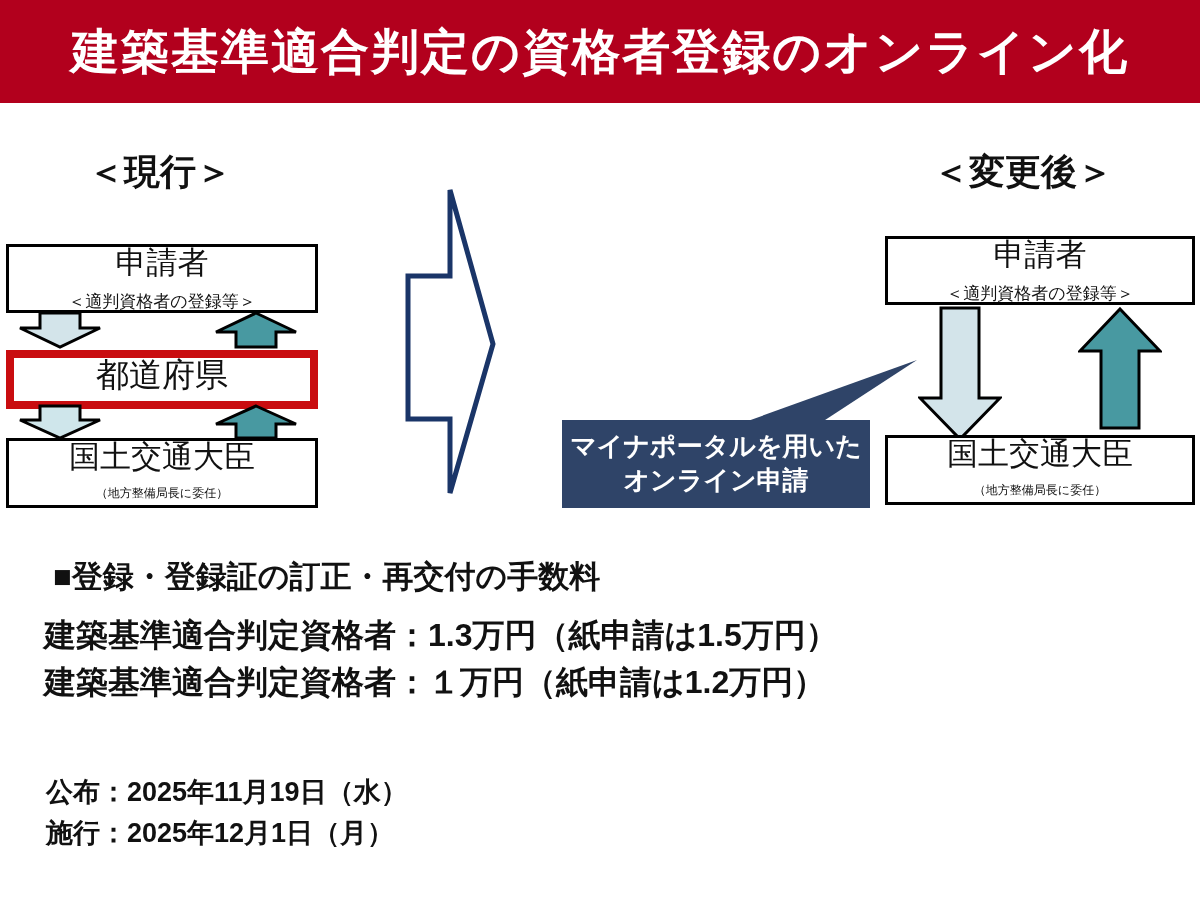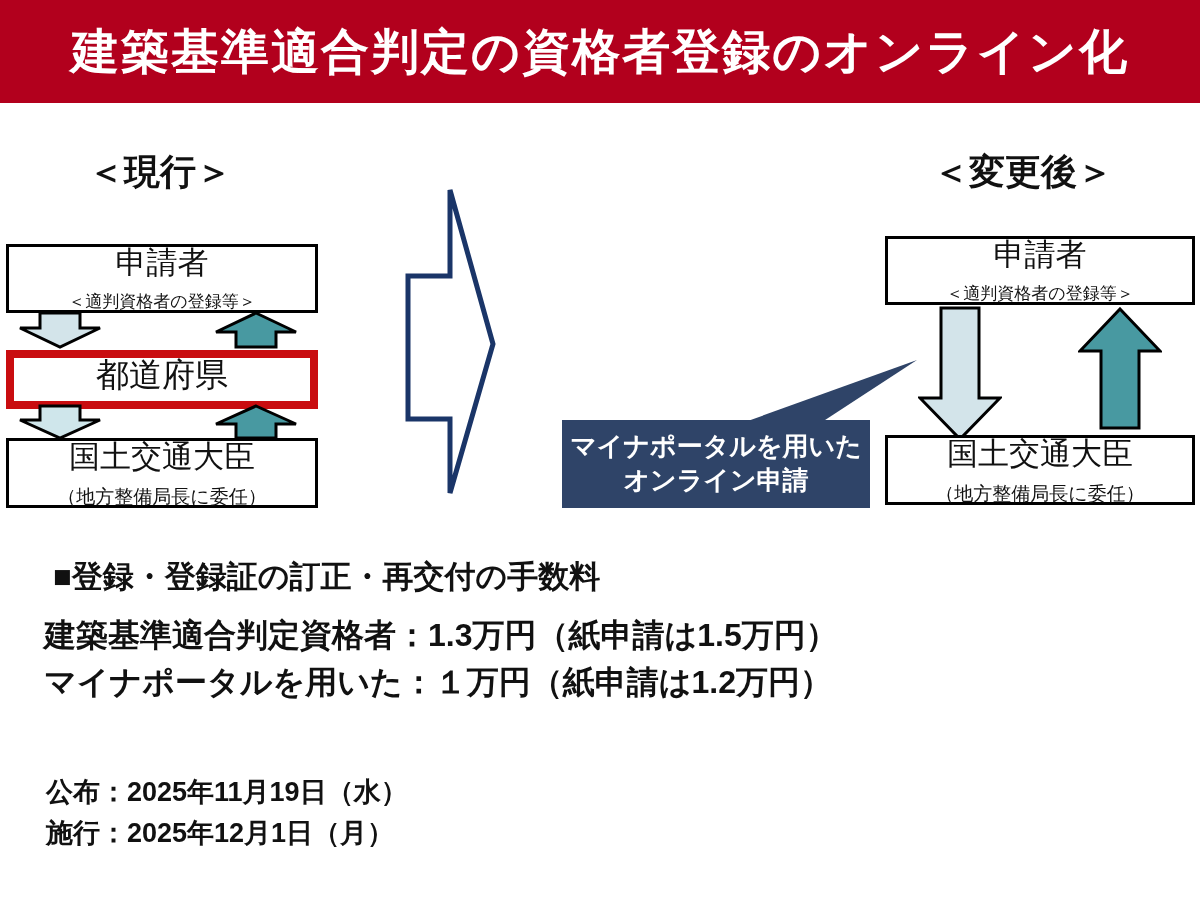--- a/index.html
+++ b/index.html
@@ -37,21 +37,21 @@
   .flow-box .bx-title{font-size:31px;line-height:1.05;white-space:nowrap;}
   .flow-box .bx-sub{font-size:17px;line-height:1.2;white-space:nowrap;margin-top:12px;}
 
   .box-applicant-l{left:6px;top:244px;width:312px;height:69px;}
   .box-prefecture{
     left:6px;top:350px;width:312px;height:59px;
     border:8px solid var(--highlight-red,#c90d10);
   }
   .box-prefecture .bx-title{font-size:33px;}
   .box-minister-l{left:6px;top:438px;width:312px;height:70px;}
-  .box-minister-l .bx-sub,.box-minister-r .bx-sub{font-size:19px;}
+  .box-minister-l .bx-sub,.box-minister-r .bx-sub{font-size:12px;}
 
   .box-applicant-r{left:885px;top:236px;width:310px;height:69px;}
   .box-minister-r{left:885px;top:435px;width:310px;height:70px;}
 
   
   .arr{position:absolute;}
   .fill-light{fill:var(--light-blue,#d3e4ea);stroke:#000;stroke-width:3;stroke-linejoin:miter;}
   .fill-light2{fill:var(--light-blue-2,#cfe6eb);stroke:#000;stroke-width:3;stroke-linejoin:miter;}
   .fill-teal{fill:var(--teal,#4899a1);stroke:#000;stroke-width:3;stroke-linejoin:miter;}
   .fill-white-navy{fill:#ffffff;stroke:var(--navy,#1a3568);stroke-width:5;stroke-linejoin:miter;}
@@ -145,21 +145,21 @@
     <polygon class="fill-navy" points="5,66 177,4 82,66"></polygon>
   </svg>
   <div class="callout">
     <div class="c-line">マイナポータルを用いた</div>
     <div class="c-line">オンライン申請</div>
   </div>
 
   <div class="fees-heading">■登録・登録証の訂正・再交付の手数料</div>
   <div class="fees-lines">
     <div>建築基準適合判定資格者：1.3万円（紙申請は1.5万円）</div>
-    <div>マイナポータルを用いた：１万円（紙申請は1.2万円）</div>
+    <div>建築基準適合判定資格者：１万円（紙申請は1.2万円）</div>
   </div>
 
   <div class="date-lines">
     <div>公布：2025年11月19日（水）</div>
     <div>施行：2025年12月1日（月）</div>
   </div>
 
 </div>
 
 </body></html>

